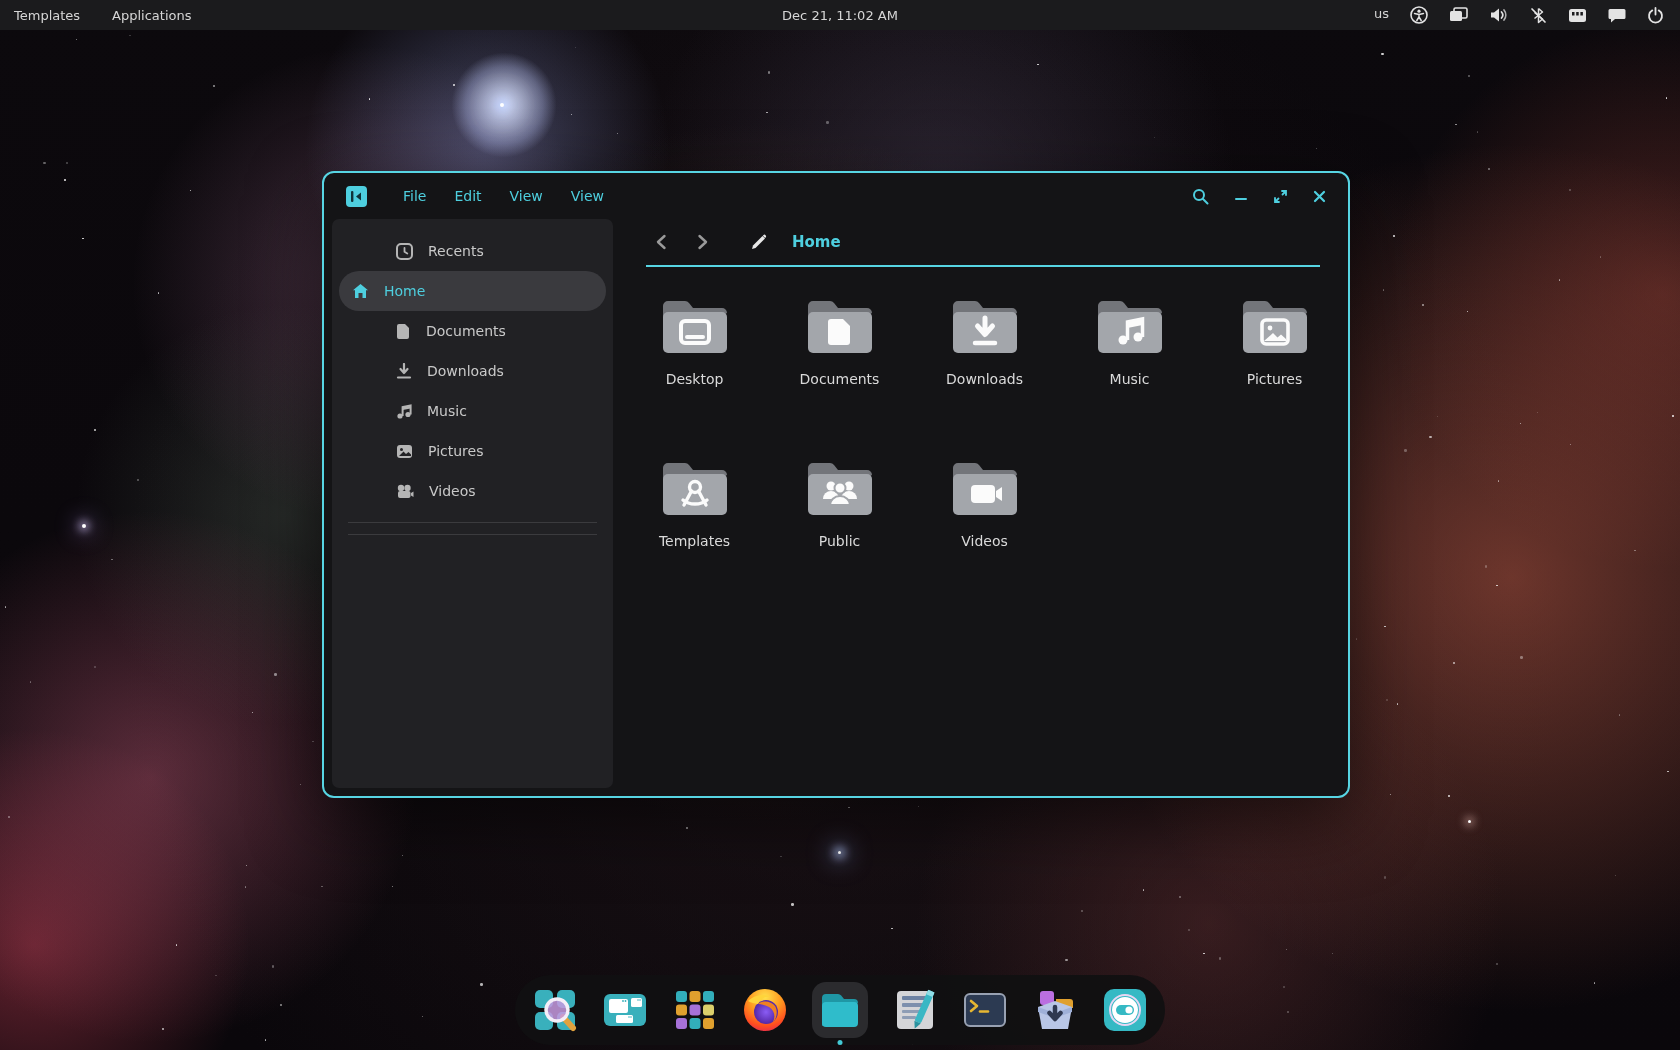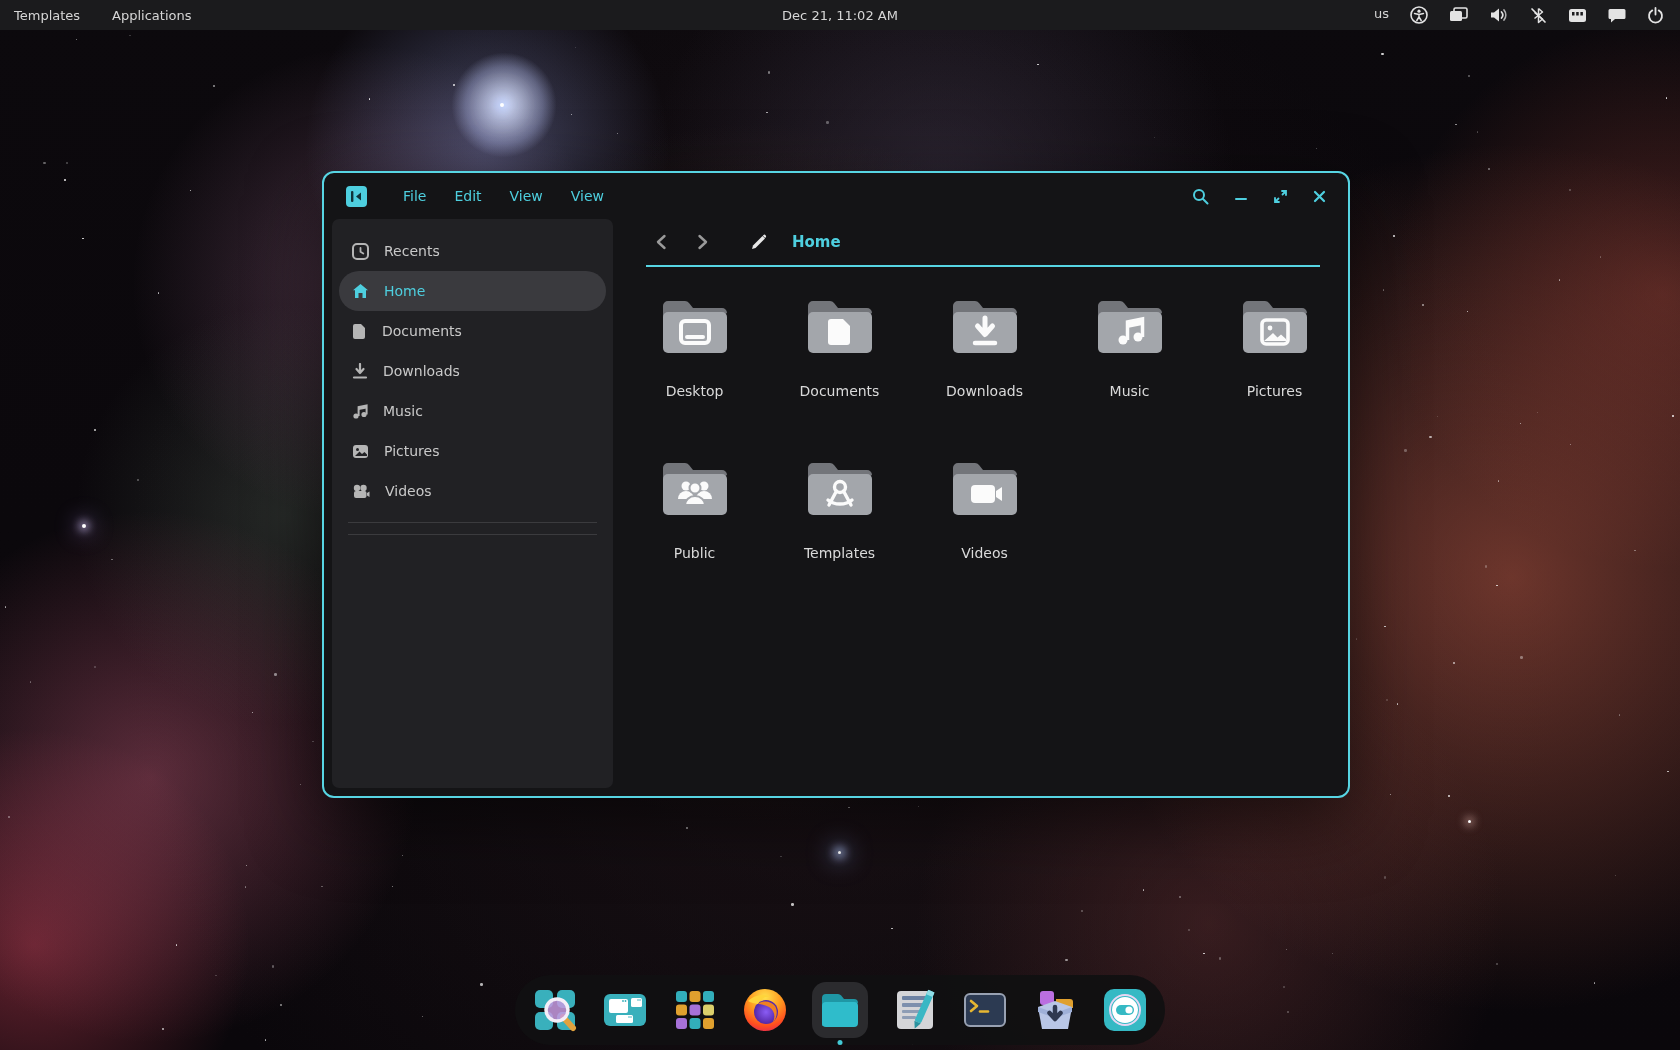--- a/index.html
+++ b/index.html
@@ -43,36 +43,36 @@
     box-shadow:0 22px 70px rgba(0,0,0,.55); z-index:10; }
   .titlebar { position:absolute; left:0; top:0; right:0; height:46px; display:flex; align-items:center; padding:0 22px; }
   .app-badge { width:21px; height:21px; background:#4ecfdf; border-radius:4px; display:flex; align-items:center; justify-content:center; margin-right:36px; }
   .menus { display:flex; gap:28px; color:#4ecfdf; font-size:14px; }
   .menus span { cursor:default; }
   .win-controls { margin-left:auto; display:flex; align-items:center; gap:25px; }
   .win-controls svg { display:block; }
 
   
   .sidebar { position:absolute; left:8px; top:46px; bottom:8px; width:281px; background:#212124; border-radius:7px; padding-top:12px; }
-  .side-item { height:40px; display:flex; align-items:center; padding-left:20px; gap:15px; color:#c9c9c9; font-size:14px; }
+  .side-item { height:40px; display:flex; align-items:center; padding-left:20px; gap:15px; color:#c9c9c9; font-size:14px;margin-left:44px; }
   .side-item svg { flex:none; }
   .side-item.selected { background:#3a3a3e; border-radius:20px; margin:0 7px; padding-left:13px; color:#4ecfdf; }
   .side-sep { height:1px; background:#3b3b3e; margin:11px 16px; }
 
   
   .content { position:absolute; left:296px; top:46px; right:12px; bottom:8px; }
   .pathbar { height:48px; display:flex; align-items:center; margin:0 16px 0 26px; border-bottom:2px solid #57d5e3; gap:0; }
   .nav-btn { width:30px; display:flex; justify-content:center; }
   .pathbar .edit-btn { margin-left:26px; }
   .path-label { margin-left:18px; color:#4ecfdf; font-size:15px; font-weight:bold; }
 
   .grid { display:flex; flex-wrap:wrap; width:725px; margin:10px 0 0 2px; }
   .cell { width:145px; height:162px; display:flex; flex-direction:column; align-items:center; }
   .cell svg { margin-top:20px; }
-  .cell .flabel { margin-top:28px; color:#dadada; font-size:14px; }
+  .cell .flabel { margin-top:16px; color:#dadada; font-size:14px; }
 
   
   .dock { position:absolute; left:50%; bottom:5px; transform:translateX(-50%); height:70px;
     background:rgba(16,16,17,.93); border-radius:35px; display:flex; align-items:center; gap:24px; padding:0 17px; z-index:40; }
   .dock-item { width:46px; height:46px; display:flex; align-items:center; justify-content:center; position:relative; }
   .dock-item.active { width:56px; height:56px; background:#2b2b2e; border-radius:14px; }
   .run-dot { position:absolute; left:50%; transform:translateX(-50%); bottom:-7px; width:5px; height:5px; border-radius:50%; background:#43c9d5; }
 </style>
 </head>
 <body>
@@ -480,39 +480,39 @@
           <circle cx="31" cy="31" r="2.4" fill="#fbfbfb"></circle>
           <path d="M25 44 L34 36 L38.5 40.5 L42 37.5 L47 42 V44 Z" fill="#fbfbfb"></path>
         </svg>
         <span class="flabel">Pictures</span>
       </div>
 
       <div class="cell">
         <svg width="72" height="58" viewBox="0 0 72 58">
           <path d="M4 50 V9 a5 5 0 0 1 5 -5 h17 a5 5 0 0 1 4 2 l4 5 h29 a5 5 0 0 1 5 5 z" fill="#73757a"></path>
           <rect x="4" y="15" width="64" height="41" rx="5" fill="#a3a6ab"></rect>
+          <circle cx="36" cy="28" r="5.5" fill="none" stroke="#fbfbfb" stroke-width="3.4"></circle>
+          <path d="M32.5 32 L25 46 M39.5 32 L47 46" stroke="#fbfbfb" stroke-width="3.4" stroke-linecap="round"></path>
+          <path d="M24 41 a16 12 0 0 0 24 0" stroke="#fbfbfb" stroke-width="3.4" fill="none" stroke-linecap="round"></path>
+        </svg>
+        <span class="flabel">Templates</span>
+      </div>
+
+      <div class="cell">
+        <svg width="72" height="58" viewBox="0 0 72 58">
+          <path d="M4 50 V9 a5 5 0 0 1 5 -5 h17 a5 5 0 0 1 4 2 l4 5 h29 a5 5 0 0 1 5 5 z" fill="#73757a"></path>
+          <rect x="4" y="15" width="64" height="41" rx="5" fill="#a3a6ab"></rect>
           <circle cx="27" cy="27" r="4.5" fill="#fbfbfb"></circle>
             <circle cx="45" cy="27" r="4.5" fill="#fbfbfb"></circle>
           <path d="M19 40 a8 8 0 0 1 16 0 Z" fill="#fbfbfb"></path>
             <path d="M37 40 a8 8 0 0 1 16 0 Z" fill="#fbfbfb"></path>
           <circle cx="36" cy="29" r="5.5" fill="#fbfbfb" stroke="#a3a6ab" stroke-width="2"></circle>
           <path d="M26 46 a10 9 0 0 1 20 0 Z" fill="#fbfbfb" stroke="#a3a6ab" stroke-width="2"></path>
         </svg>
         <span class="flabel">Public</span>
-      </div>
-
-      <div class="cell">
-        <svg width="72" height="58" viewBox="0 0 72 58">
-          <path d="M4 50 V9 a5 5 0 0 1 5 -5 h17 a5 5 0 0 1 4 2 l4 5 h29 a5 5 0 0 1 5 5 z" fill="#73757a"></path>
-          <rect x="4" y="15" width="64" height="41" rx="5" fill="#a3a6ab"></rect>
-          <circle cx="36" cy="28" r="5.5" fill="none" stroke="#fbfbfb" stroke-width="3.4"></circle>
-          <path d="M32.5 32 L25 46 M39.5 32 L47 46" stroke="#fbfbfb" stroke-width="3.4" stroke-linecap="round"></path>
-          <path d="M24 41 a16 12 0 0 0 24 0" stroke="#fbfbfb" stroke-width="3.4" fill="none" stroke-linecap="round"></path>
-        </svg>
-        <span class="flabel">Templates</span>
       </div>
 
       <div class="cell">
         <svg width="72" height="58" viewBox="0 0 72 58">
           <path d="M4 50 V9 a5 5 0 0 1 5 -5 h17 a5 5 0 0 1 4 2 l4 5 h29 a5 5 0 0 1 5 5 z" fill="#73757a"></path>
           <rect x="4" y="15" width="64" height="41" rx="5" fill="#a3a6ab"></rect>
           <rect x="22" y="26" width="24" height="18" rx="4" fill="#fbfbfb"></rect>
           <path d="M47 32 L53 28 V42 L47 38 Z" fill="#fbfbfb"></path>
         </svg>
         <span class="flabel">Videos</span>

